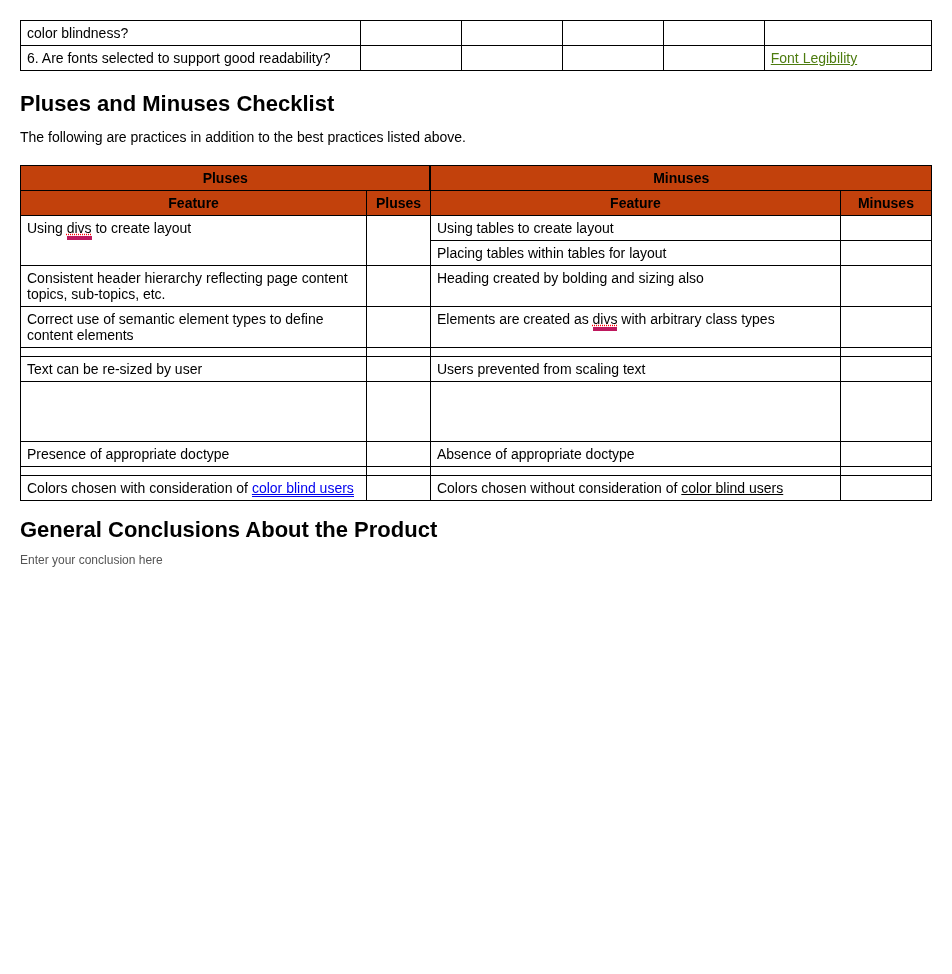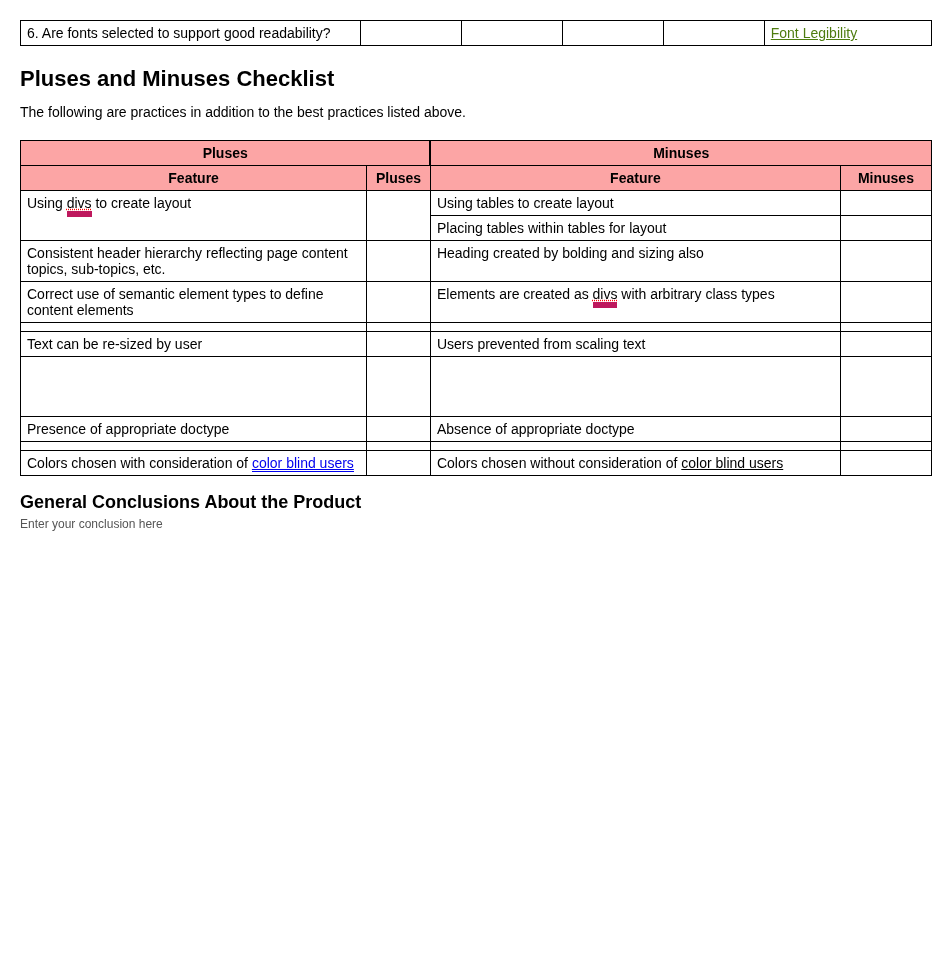--- a/index.html
+++ b/index.html
@@ -32,60 +32,68 @@
       font-size: 22px;
       font-weight: bold;
       margin-bottom: 12px;
       margin-top: 20px;
     }
     .section-desc {
       margin-bottom: 20px;
       font-size: 14px;
     }
     .checklist-header {
-      background: #fca5a5;
+      background: #c2410c;
       font-weight: bold;
       text-align: center;
     }
     .col-narrow {
       width: 60px;
       text-align: center;
     }
     .general-title {
-      font-size: 18px;
+      font-size: 22px;
       font-weight: bold;
       margin-top: 10px;
-      margin-bottom: 4px;
+      margin-bottom: 10px;
     }
     .general-conclusion {
       font-size: 12px;
       color: #555;
     }
     .divs-underline {
       text-decoration: underline dotted;
       text-decoration-color: red;
-      border-bottom: 6px solid #be185d;
+      border-bottom: 4px solid #be185d;
     }
     .color-blind-link {
       color: #0000EE;
       text-decoration: underline;
       border-bottom: 1px solid #0000EE;
     }
     .top-table td:first-child {
       width: 340px;
     }
     .top-table td {
       min-width: 60px;
     }
   </style>
 </head>
 <body>
 
 <table class="top-table">
   <tbody>
+    <tr>
+      <td>color blindness?</td>
+      <td></td>
+      <td></td>
+      <td></td>
+      <td></td>
+      <td></td>
+    </tr>
     <tr>
       <td>6. Are fonts selected to support good readability?</td>
       <td></td>
       <td></td>
       <td></td>
       <td></td>
       <td><a class="link-blue" href="#">Font Legibility</a></td>
     </tr>
   </tbody>
 </table>

